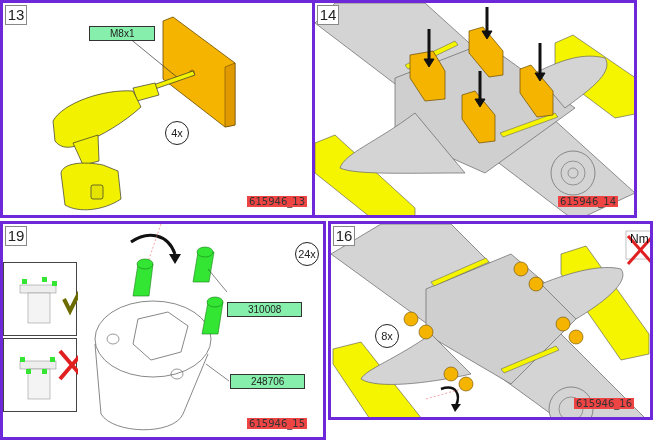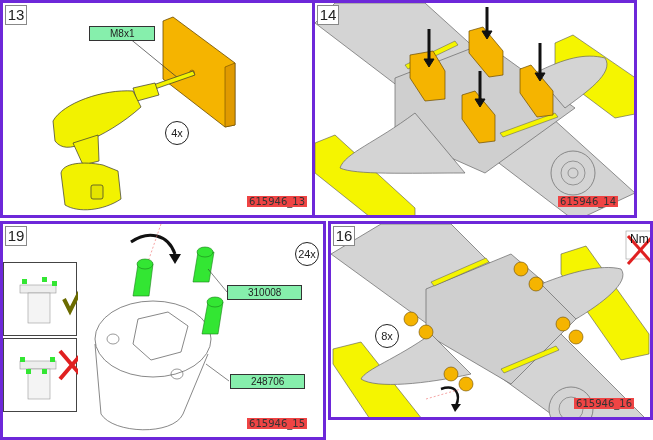--- a/index.html
+++ b/index.html
@@ -125,21 +125,21 @@
       <path d="M135,40 L150,40 L146,72 L130,72 Z"></path>
         <ellipse cx="142" cy="40" rx="8" ry="5"></ellipse>
       <path d="M195,28 L211,28 L206,58 L190,58 Z"></path>
         <ellipse cx="202" cy="28" rx="8" ry="5"></ellipse>
       <path d="M205,78 L220,78 L215,110 L199,110 Z"></path>
         <ellipse cx="212" cy="78" rx="8" ry="5"></ellipse>
     </g>
     <line x1="205" y1="45" x2="224" y2="68" stroke="#333" stroke-width="0.6"></line>
     <line x1="203" y1="140" x2="226" y2="157" stroke="#333" stroke-width="0.6"></line>
   </svg>
-  <div class="callout" style="left:224px;top:61px;">310008</div>
+  <div class="callout" style="left:224px;top:78px;">310008</div>
   <div class="callout" style="left:227px;top:150px;">248706</div>
   <div class="qty" style="left:292px;top:18px;">24x</div>
   <div class="fig-id">615946_15</div>
 </div>
 
 <div class="panel" id="p16">
   <div class="step-num">16</div>
   <svg width="325" height="219">
     <g fill="#f5f500" stroke="#555" stroke-width="0.6">
       <polygon points="230,30 255,22 318,110 318,130 290,136 230,50"></polygon>

